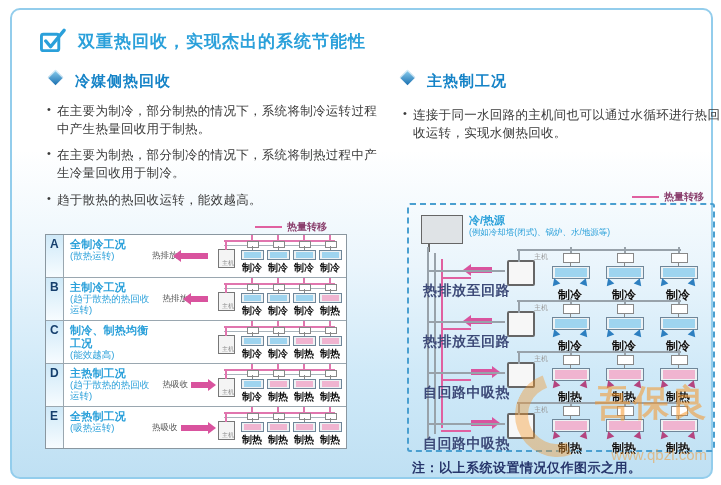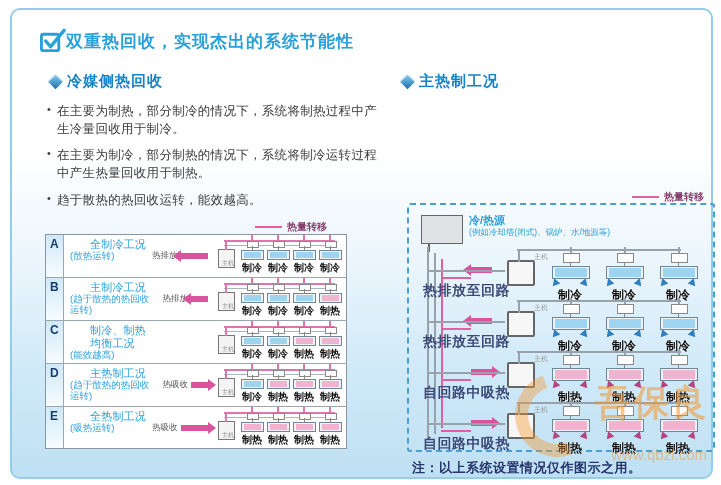--- a/index.html
+++ b/index.html
@@ -2,25 +2,25 @@
 <html><head>
 <meta charset="utf-8">
 <style>
   html,body{margin:0;padding:0;background:#fff;}
   .page{position:relative;width:721px;height:485px;background:#fff;overflow:hidden;
         font-family:"Liberation Sans","DejaVu Sans",sans-serif;}
   .panel{position:absolute;left:10px;top:8px;width:699px;height:467px;
          border:2px solid #93cdec;border-radius:10px;
          background:linear-gradient(180deg,#ffffff 0%,#ffffff 30%,#eaf5fc 55%,#cfe9f8 78%,#bfe0f3 100%);}
   
-  .header{position:absolute;left:28px;top:18px;display:flex;align-items:center;}
+  .header{position:absolute;left:28px;top:18px;display:flex;align-items:center;gap:12px;}
   .checkicon{width:26px;height:26px;display:block;}
   h1.title{font-size:17px;color:#2aa0da;font-weight:bold;margin:0;letter-spacing:1px;}
   
-  .sec-head{position:absolute;display:flex;align-items:center;gap:6px;}
+  .sec-head{position:absolute;display:flex;gap:14px;}
   .sh-left{left:38px;top:62px;}
   .sh-right{left:390px;top:62px;}
   .diamond{width:11px;height:11px;background:linear-gradient(135deg,#8ed1f0,#1a6fb0);
            transform:rotate(45deg);box-shadow:inset 1px 1px 0 rgba(255,255,255,.65);}
   h2.sec-title{font-size:15px;color:#1583c7;font-weight:bold;margin:0;letter-spacing:1px;}
   
   ul.bullets{position:absolute;list-style:none;margin:0;padding:0;}
   .bl-left{left:34px;top:92px;width:340px;}
   .bl-right{left:390px;top:96px;width:320px;}
   li.bullet{font-size:12.5px;color:#3a3a3a;line-height:1.45;margin-bottom:8px;
@@ -35,21 +35,21 @@
   
   .ltable{position:absolute;left:33px;top:224px;width:300px;height:213px;
           border:1px solid #8a97a0;background:#fff;}
   .lrow{position:relative;height:42px;border-bottom:1px solid #9aa7b0;background:#fff;}
   .lrow:last-child{border-bottom:none;height:41px;}
   .lkey{position:absolute;left:0;top:0;bottom:0;width:18px;
         background:linear-gradient(180deg,#cfe9f8,#f7fcff);
         border-right:1px solid #9aa7b0;font-weight:bold;font-size:12px;color:#163f6d;
         padding:2px 0 0 4px;box-sizing:border-box;}
   .ldesc{position:absolute;left:24px;top:3px;width:86px;}
-  .lname{font-size:11px;font-weight:normal;color:#2aa0da;line-height:1.2;letter-spacing:.2px;margin-left:20px;}
+  .lname{font-size:11px;font-weight:bold;color:#2aa0da;line-height:1.2;letter-spacing:.2px;}
   .lsub{font-size:9.5px;color:#2aa0da;line-height:1.15;}
   .larrow{position:absolute;left:106px;top:0;bottom:0;width:64px;
           display:flex;align-items:center;justify-content:flex-end;gap:3px;}
   .alabel{font-size:8.5px;color:#555;white-space:nowrap;}
   .harrow{position:relative;display:inline-block;height:6px;background:#d9539e;margin:0 8px 0 0;}
   .harrow.large{width:30px;}
   .harrow.small{width:17px;}
   .harrow.left::before{content:"";position:absolute;left:-8px;top:-3px;
      border-top:6px solid transparent;border-bottom:6px solid transparent;border-right:8px solid #d9539e;}
   .harrow.right::after{content:"";position:absolute;right:-8px;top:-3px;
@@ -136,29 +136,32 @@
         <path d="M6 13 L11 19 L25 2" fill="none" stroke="#2aa0da" stroke-width="3.5" stroke-linecap="round" stroke-linejoin="round"></path>
       </svg>
       <h1 class="title">双重热回收，实现杰出的系统节能性</h1>
     </div>
 
     <div class="sec-head sh-left">
       <span class="diamond"></span>
       <h2 class="sec-title">冷媒侧热回收</h2>
     </div>
     <ul class="bullets bl-left">
+        <li class="bullet">在主要为制冷，部分制热的情况下，系统将制冷运转过程中产生热量回收用于制热。</li>
         <li class="bullet">在主要为制热，部分制冷的情况下，系统将制热过程中产生冷量回收用于制冷。</li>
-        <li class="bullet">在主要为制冷，部分制热的情况下，系统将制冷运转过程中产生热量回收用于制热。</li>
         <li class="bullet">趋于散热的热回收运转，能效越高。</li>
       </ul>
 
     <div class="sec-head sh-right">
       <span class="diamond"></span>
       <h2 class="sec-title">主热制工况</h2>
     </div>
+    <ul class="bullets bl-right">
+        <li class="bullet">连接于同一水回路的主机间也可以通过水循环进行热回收运转，实现水侧热回收。</li>
+      </ul>
 
     <div class="legend lg-left">
       <span class="legend-line"></span>
       <span class="legend-label">热量转移</span>
     </div>
 
     <div class="ltable">
         <div class="lrow">
           <div class="lkey">A</div>
           <div class="ldesc">

